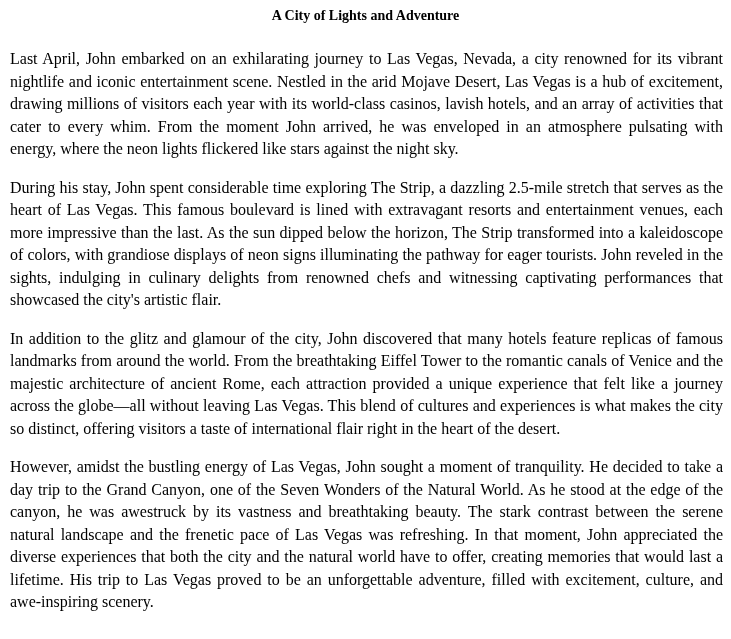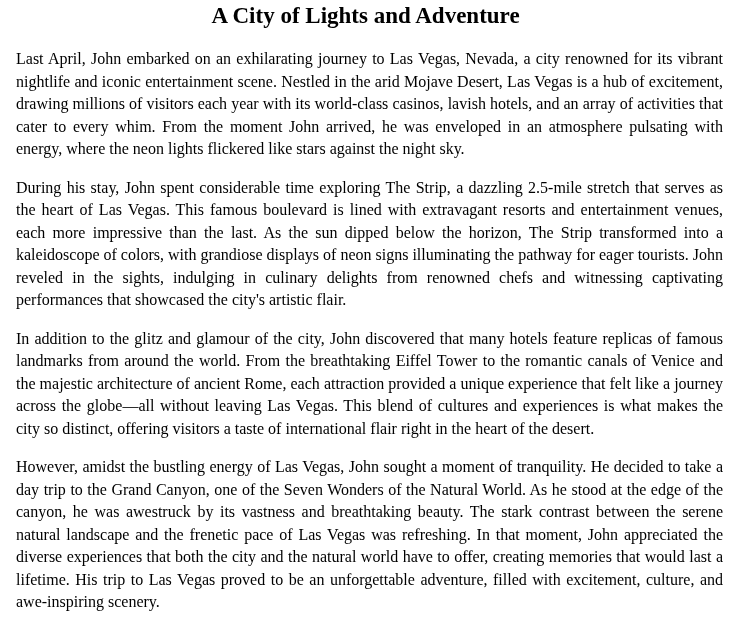--- a/index.html
+++ b/index.html
@@ -15,28 +15,28 @@
     padding: 4px 8px 0 8px;
     background: #ffffff;
     color: #000000;
     font-family: "Liberation Serif", "DejaVu Serif", serif;
     font-size: 16px;
     line-height: 22.5px;
     overflow: hidden;
   }
   .doc-title {
     margin: 0 0 20px 0;
-    font-size: 23px;
+    font-size: 14px;
     line-height: 24px;
     font-weight: bold;
     text-align: center;
     color: #000000;
   }
   .doc-paragraph {
-    margin: 0 0 16px 8px;
+    margin: 0 0 16px 2px;
     text-align: justify;
     text-justify: inter-word;
     color: #000000;
   }
 </style>
 </head>
 <body>
 
 <main class="page">
   <h1 class="doc-title">A City of Lights and Adventure</h1>

